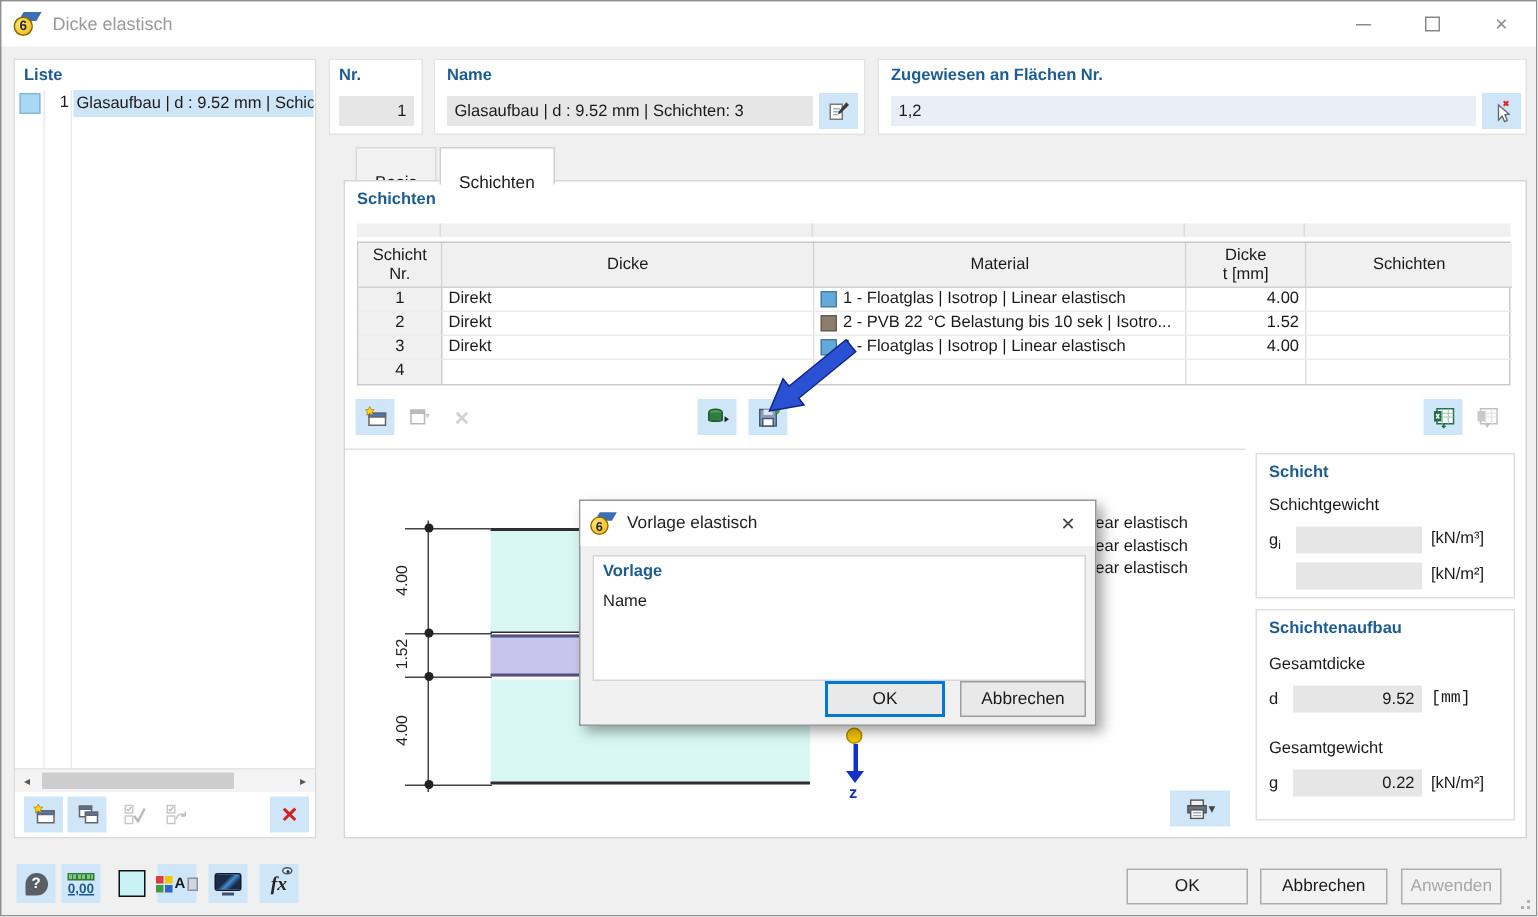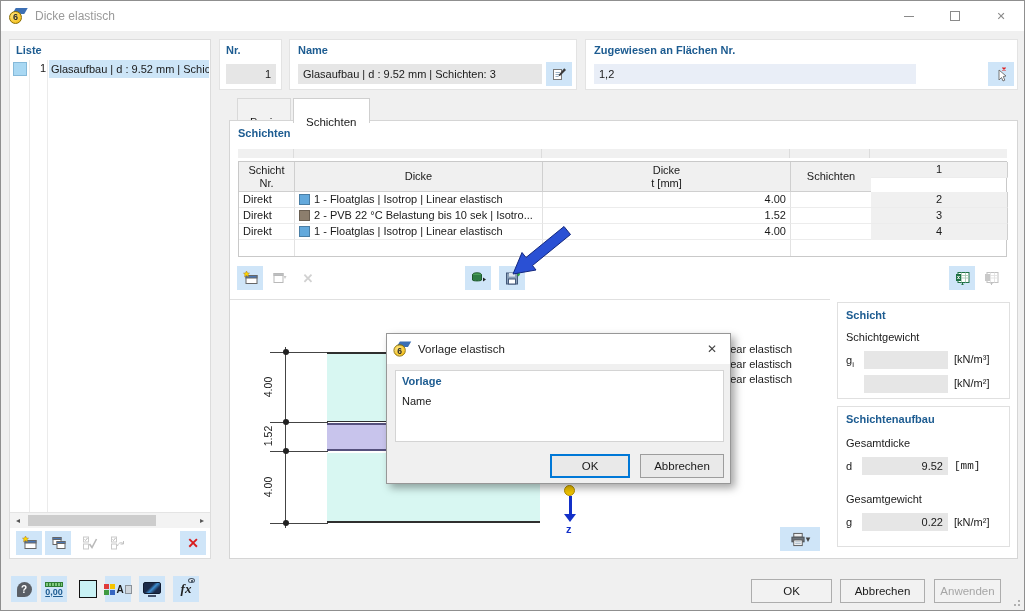--- a/index.html
+++ b/index.html
@@ -94,21 +94,21 @@
   .sfield { position:absolute; background:#e6e6e6; height:18px; line-height:18px; padding:0 5px; }
 
   
   #modal { left:385px; top:332px; width:345px; height:151px; background:#f0f0f0; border:1px solid #979797;
            box-shadow:4px 4px 8px rgba(0,0,0,.35); z-index:20; }
   #modal .mtitle { position:absolute; left:0; top:0; width:100%; height:30px; background:#fff;
                    display:flex; align-items:center; }
   #modal .mtitle span.t { margin-left:7px; font-size:11.5px; color:#222; }
   #modal .mclose { position:absolute; right:4px; top:4px; width:28px; height:22px; display:flex;
                    align-items:center; justify-content:center; color:#444; font-size:12px; }
-  #modal .group { position:absolute; left:8px; top:36px; width:329px; height:72px; background:#fff;
+  #modal .group { position:absolute; left:8px; top:36px; width:329px; height:84px; background:#fff;
                   border:1px solid #d4d4d4; }
   #modal .group input { position:absolute; left:2px; top:42px; width:323px; height:24px;
                         background:#fdfdff; border:none; border-bottom:2px solid #2b2f8e;
                         font-family:"Liberation Sans",sans-serif; font-size:11.5px; padding:0 4px; outline:none; }
   .dlg-btn { position:absolute; top:120px; height:24px; background:#e9e9e9; border:1px solid #9d9d9d;
              text-align:center; line-height:22px; font-size:11.5px; }
   .dlg-btn.focus { border:2px solid #0078d7; line-height:20px; }
 
   
   .footer-btn { position:absolute; top:578px; height:24px; background:#f2f2f2; border:1px solid #adadad;
@@ -228,21 +228,21 @@
       <svg width="16" height="16" viewBox="0 0 16 16">
         <rect x="2.5" y="3.5" width="8" height="10" fill="#fff" stroke="#7a7a7a"></rect>
         <path d="M4.5 6.5 H9 M4.5 8.5 H9 M4.5 10.5 H7.5" stroke="#9ab0c4"></path>
         <path d="M13.2 2.2 L15 4 L9.5 9.5 L7.6 10.2 L8.2 8.3 Z" fill="#3a3a3a"></path>
       </svg>
     </div>
   </div>
 
   <div class="abs fieldbox" style="left:584px; top:38px; width:433px; height:51px;">
     <span class="abs blue" style="left:8px; top:4px;">Zugewiesen an Flächen Nr.</span>
-    <div class="abs bfield" style="left:8px; top:24px; width:322px;">1,2</div>
+    <div class="abs bfield" style="left:8px; top:24px; width:390px;">1,2</div>
     <div class="ibtn" style="left:402px; top:22px;">
       <svg width="16" height="16" viewBox="0 0 16 16">
         <path d="M6 4 L6 14 L8.5 11.5 L10 15 L11.8 14.2 L10.3 10.5 L13 10 Z" fill="#fff" stroke="#666" stroke-width="0.9"></path>
         <path d="M9.5 1.5 L12.5 4.5 M12.5 1.5 L9.5 4.5" stroke="#d22" stroke-width="1.4"></path>
       </svg>
     </div>
   </div>
 
   <div class="tab" style="left:236px;">
     <span>Basis</span>
@@ -260,20 +260,21 @@
         <div></div>
         <div></div>
         <div></div>
         <div style="border-right:none;"></div>
     </div>
 
     <div id="layer-table" class="tgrid">
       <div class="th">Schicht
 Nr.</div>
       <div class="th">Dicke</div>
+      <div class="th">Material</div>
       <div class="th">Dicke
 t [mm]</div>
       <div class="th" style="border-right:none;">Schichten</div>
 
       <div class="td nrcol">1</div>
       <div class="td">Direkt</div>
       <div class="td matcell">
         <span class="matsw" style="background:#63a9dc;"></span>
         <span>1 - Floatglas | Isotrop | Linear elastisch</span>
       </div>

